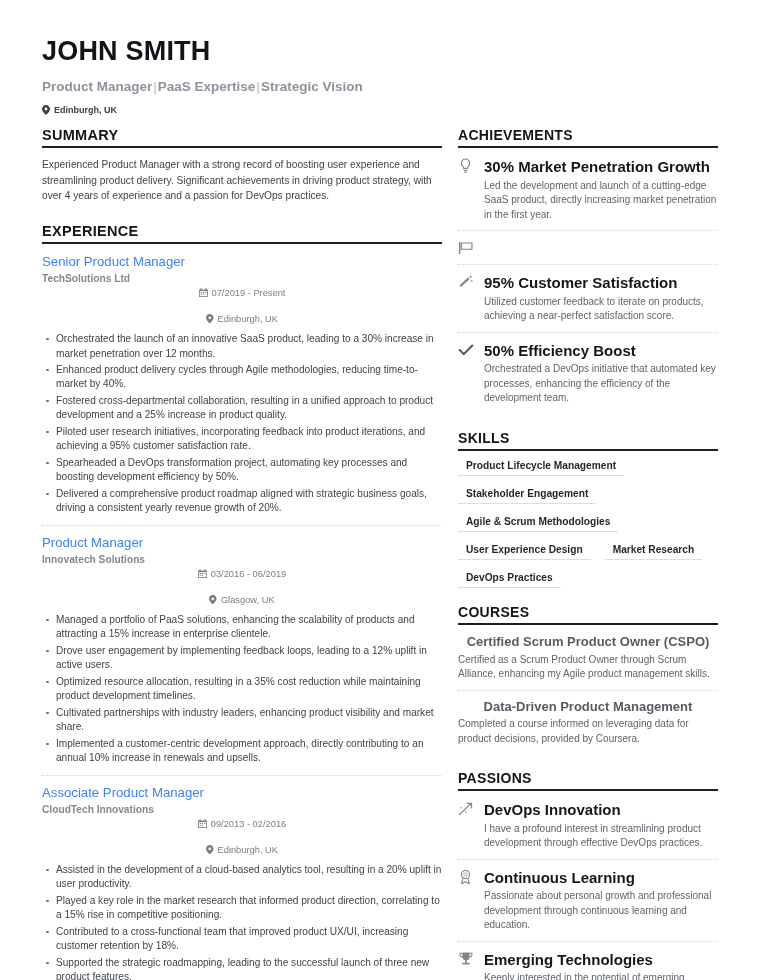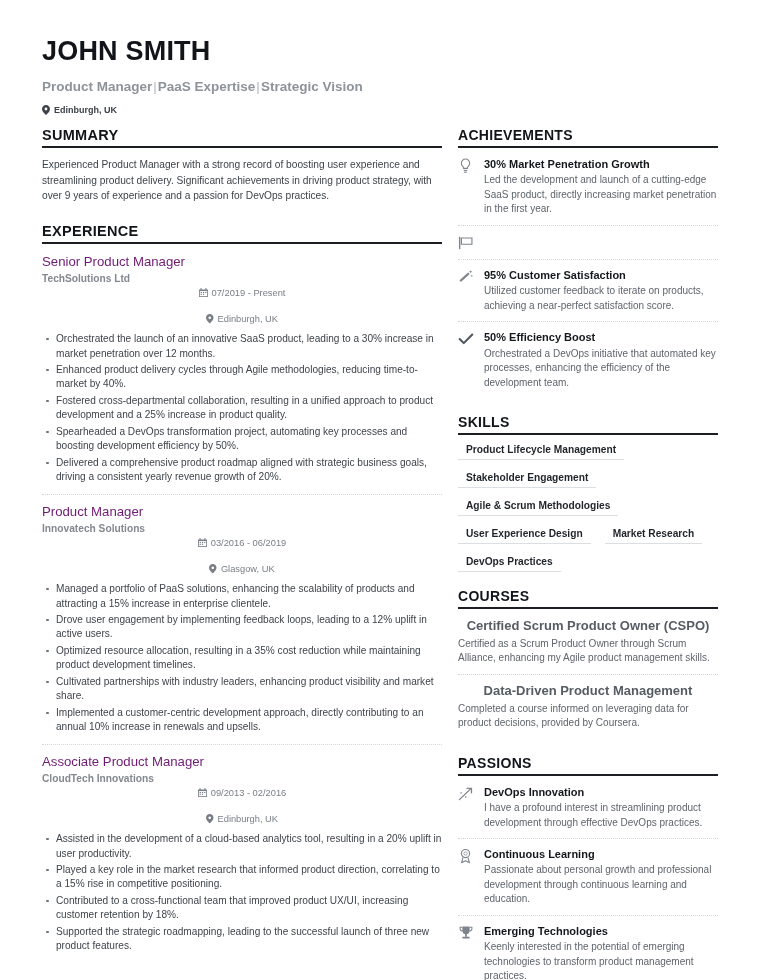--- a/index.html
+++ b/index.html
@@ -75,21 +75,21 @@
     line-height: 1.52;
     color: #3e444b;
   }
 
   
   .entry { padding-bottom: 7px; }
   .entry + .entry { border-top: 1px dotted #d2d6da; padding-top: 8px; }
   .entry-title {
     font-size: 13.2px;
     font-weight: 400;
-    color: #701a75;
+    color: #3b82f6;
     line-height: 1.3;
   }
   .entry-org {
     font-size: 10.2px;
     font-weight: 700;
     color: #82888f;
     margin-top: 3px;
   }
   .entry-meta {
     display: flex;
@@ -121,21 +121,21 @@
     border-radius: 50%;
     background: #6b7077;
   }
 
   
   .ach { display: flex; gap: 9px; padding-bottom: 8px; }
   .ach + .ach { border-top: 1px dotted #d2d6da; padding-top: 8px; }
   .ach-icon { flex: 0 0 17px; padding-top: 1px; }
   .ach-icon svg { display: block; }
   .ach-body { flex: 1; }
-  .ach-title { font-size: 11px; font-weight: 700; color: #14181d; line-height: 1.3; }
+  .ach-title { font-size: 15px; font-weight: 700; color: #14181d; line-height: 1.3; }
   .ach-desc { font-size: 10px; line-height: 1.45; color: #5e646c; margin-top: 2px; }
 
   
   .skills-wrap { display: flex; flex-wrap: wrap; gap: 0 14px; }
   .skill {
     font-size: 10.2px;
     font-weight: 700;
     color: #1f242a;
     padding: 0 8px 4px 8px;
     border-bottom: 1.6px solid #dcdfe2;
@@ -168,21 +168,21 @@
       <span>Edinburgh, UK</span>
     </div>
   </div>
 
   <div class="columns">
 
     <div class="col-left">
 
       <div class="section">
         <div class="sec-head">SUMMARY</div>
-        <div class="summary-text">Experienced Product Manager with a strong record of boosting user experience and streamlining product delivery. Significant achievements in driving product strategy, with over 9 years of experience and a passion for DevOps practices.</div>
+        <div class="summary-text">Experienced Product Manager with a strong record of boosting user experience and streamlining product delivery. Significant achievements in driving product strategy, with over 4 years of experience and a passion for DevOps practices.</div>
       </div>
 
       <div class="section sec-sp">
         <div class="sec-head">EXPERIENCE</div>
 
         <div class="entry">
           <div class="entry-title">Senior Product Manager</div>
           <div class="entry-org">TechSolutions Ltd</div>
           <div class="entry-meta">
             <span class="meta-item">
@@ -207,20 +207,21 @@
                     <path d="M4 0C1.8 0 0 1.8 0 4c0 2.9 4 6 4 6s4-3.1 4-6c0-2.2-1.8-4-4-4zm0 5.4A1.4 1.4 0 1 1 4 2.6a1.4 1.4 0 0 1 0 2.8z" fill="#787e86"></path>
                   </svg>
                 </span>
               <span>Edinburgh, UK</span>
             </span>
           </div>
           <ul class="bullets">
             <li>Orchestrated the launch of an innovative SaaS product, leading to a 30% increase in market penetration over 12 months.</li>
             <li>Enhanced product delivery cycles through Agile methodologies, reducing time-to-market by 40%.</li>
             <li>Fostered cross-departmental collaboration, resulting in a unified approach to product development and a 25% increase in product quality.</li>
+            <li>Piloted user research initiatives, incorporating feedback into product iterations, and achieving a 95% customer satisfaction rate.</li>
             <li>Spearheaded a DevOps transformation project, automating key processes and boosting development efficiency by 50%.</li>
             <li>Delivered a comprehensive product roadmap aligned with strategic business goals, driving a consistent yearly revenue growth of 20%.</li>
           </ul>
         </div>
 
         <div class="entry">
           <div class="entry-title">Product Manager</div>
           <div class="entry-org">Innovatech Solutions</div>
           <div class="entry-meta">
             <span class="meta-item">

